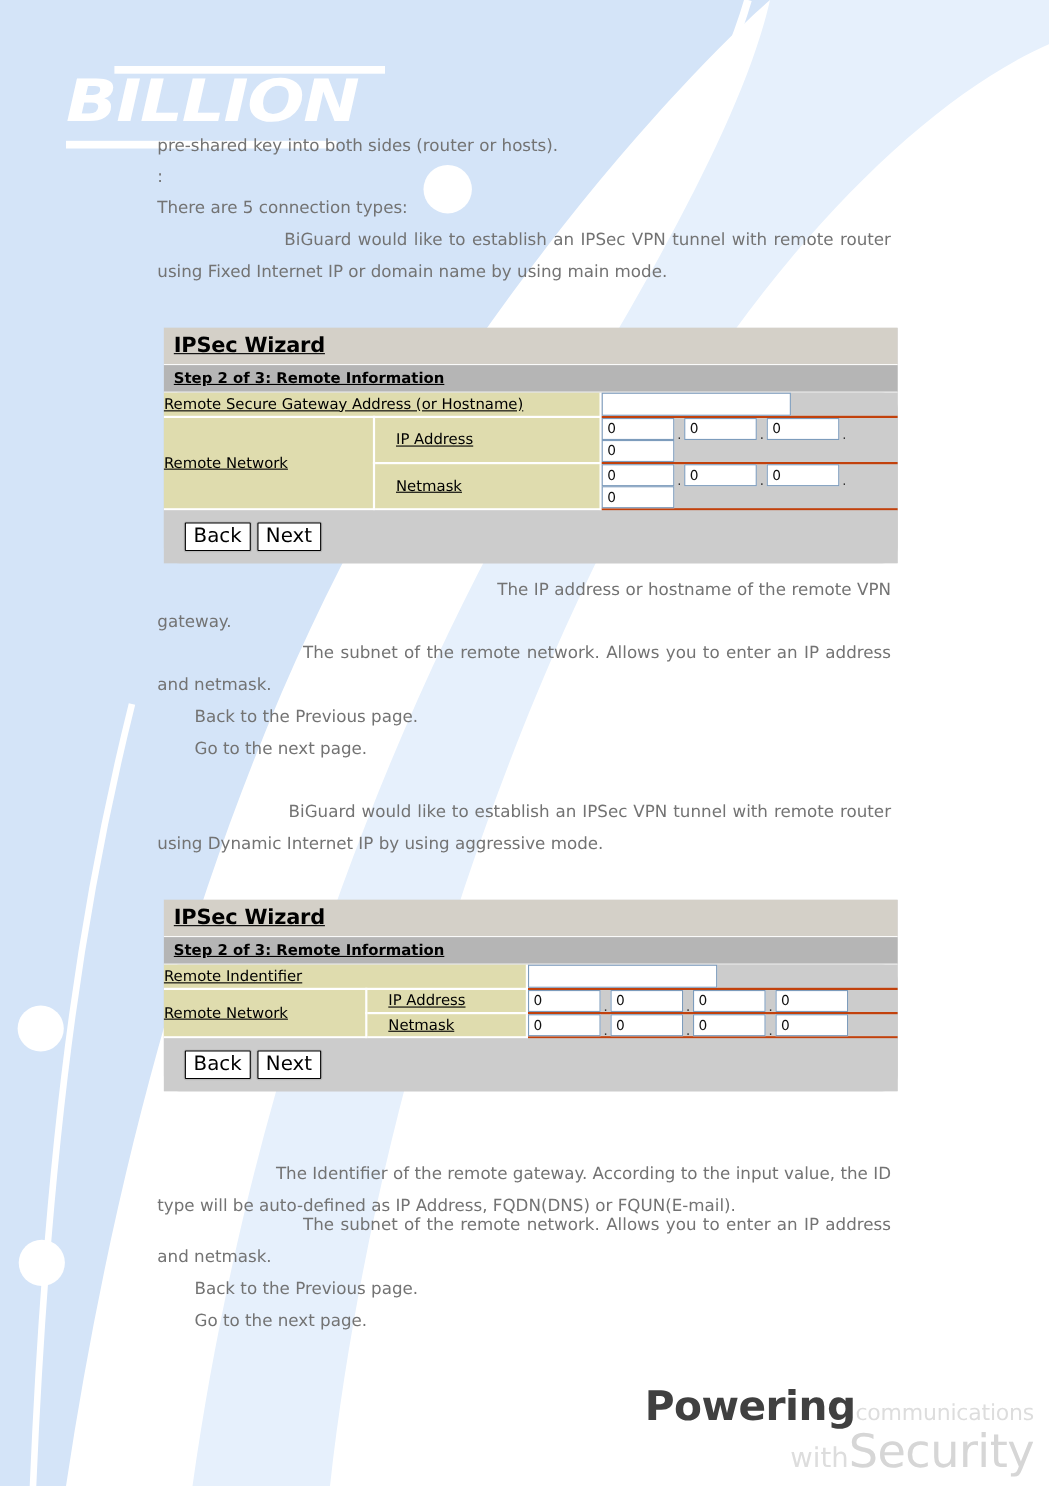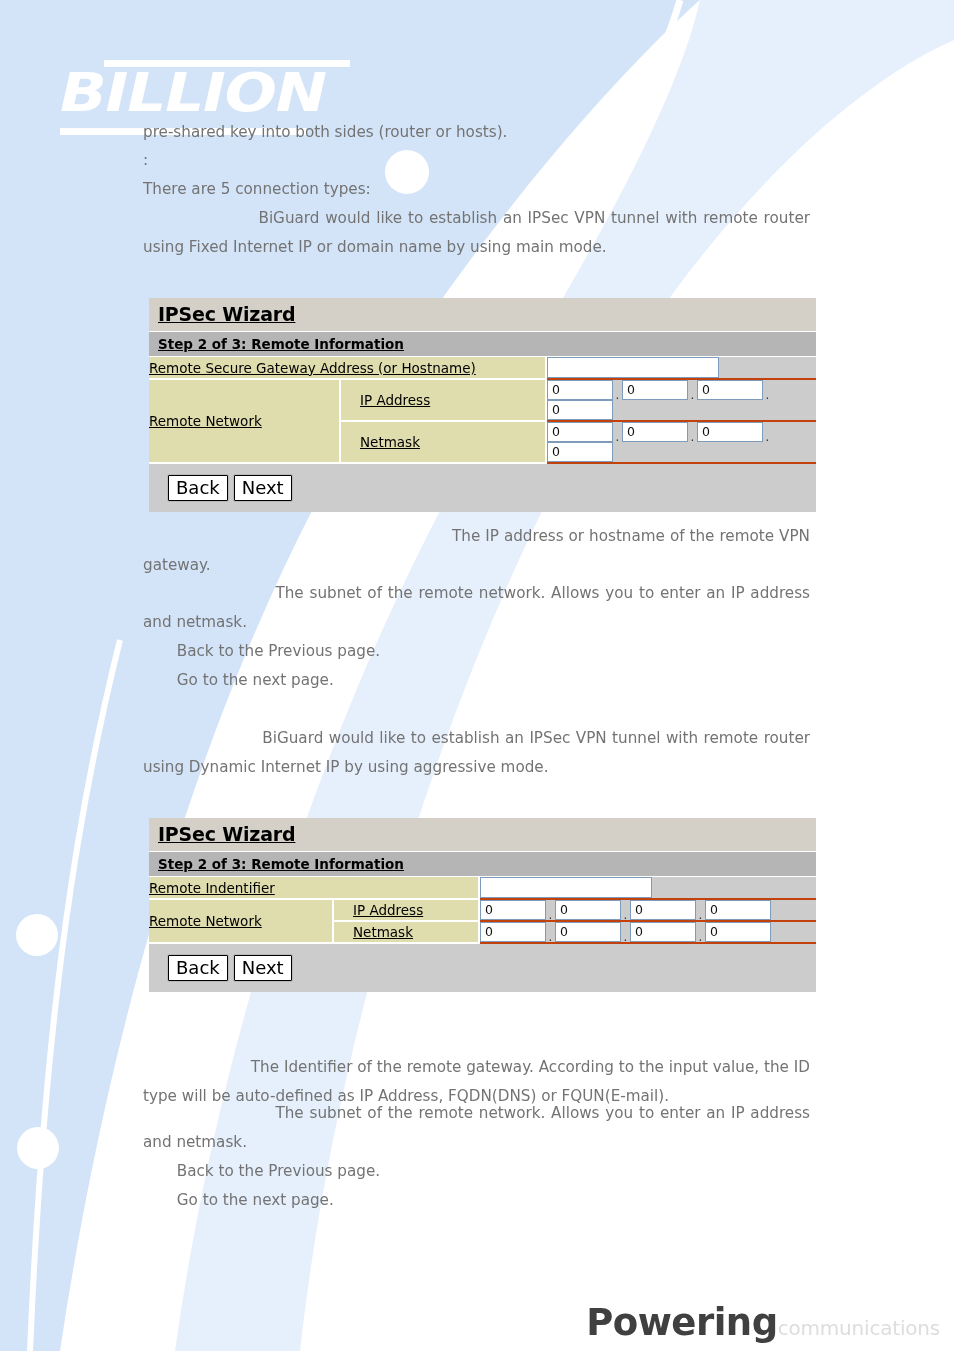--- a/index.html
+++ b/index.html
@@ -349,15 +349,18 @@
       <div class="btnrow">
         <span class="btn">Back</span><span class="btn">Next</span>
       </div>
     </div>
   </div>
 
   <div class="tagline">
     <div class="tag-line1">
       <span class="tag-strong">Powering</span><span class="tag-light">communications</span>
     </div>
+    <div class="tag-line2">
+      <span class="tag-small">with</span><span class="tag-sec">Security</span>
+    </div>
   </div>
 
 </div>
 
 </body></html>

